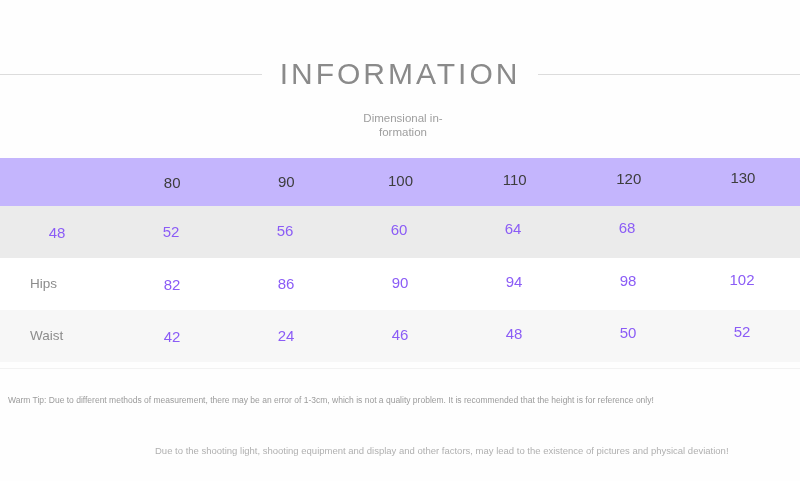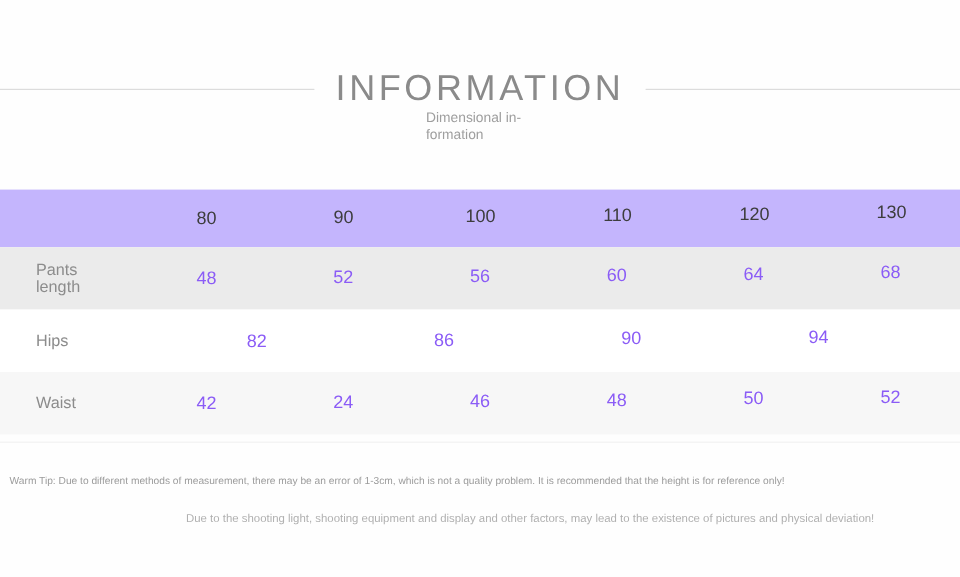--- a/index.html
+++ b/index.html
@@ -50,24 +50,24 @@
     flex: 0 0 auto;
     padding: 0 18px;
     font-size: 30px;
     letter-spacing: 3px;
     color: #8a8a8a;
     font-weight: 400;
     white-space: nowrap;
   }
   .subtitle {
     position: absolute;
-    top: 40px;
+    top: 59px;
     left: 355px;
     width: 96px;
-    text-align: left;
+    text-align: center;
     font-size: 11.5px;
     line-height: 14px;
     color: #9e9e9e;
   }
 
   
   .table {
     position: absolute;
     top: 158px;
     left: 0;
@@ -86,21 +86,20 @@
     justify-content: space-between;
   }
   .row.shade {
     background: #ebebeb;
   }
   .row.light {
     background: #f7f7f7;
   }
   .row.plain {
     background: #ffffff;
-    gap: 42px;
   }
   .cell {
     flex: 0 0 auto;
     text-align: center;
     color: #4a4a4a;
     font-size: 14.5px;
   }
   .cell.label {
     width: 115px;
     text-align: left;
@@ -136,21 +135,21 @@
   .note1 {
     position: absolute;
     top: 0;
     left: 8px;
     font-size: 8.5px;
     color: #9b9b9b;
     white-space: nowrap;
   }
   .note2 {
     position: absolute;
-    top: 32px;
+    top: 50px;
     left: 155px;
     font-size: 9.5px;
     color: #b0b0b0;
     white-space: nowrap;
   }
 
   
   .ghost {
     position: absolute;
     left: 0;
@@ -183,24 +182,20 @@
       <div class="cell label"></div>
       <div class="cell val c0">80</div>
       <div class="cell val c1">90</div>
       <div class="cell val c2">100</div>
       <div class="cell val c3">110</div>
       <div class="cell val c4">120</div>
       <div class="cell val c5">130</div>
     </div>
 
     <div class="row shade">
-      <div class="cell label">
-        <div>Pants</div>
-        <div>length</div>
-      </div>
       <div class="cell val c0">48</div>
       <div class="cell val c1">52</div>
       <div class="cell val c2">56</div>
       <div class="cell val c3">60</div>
       <div class="cell val c4">64</div>
       <div class="cell val c5">68</div>
     </div>
 
     <div class="row plain">
       <div class="cell label">Hips</div>

